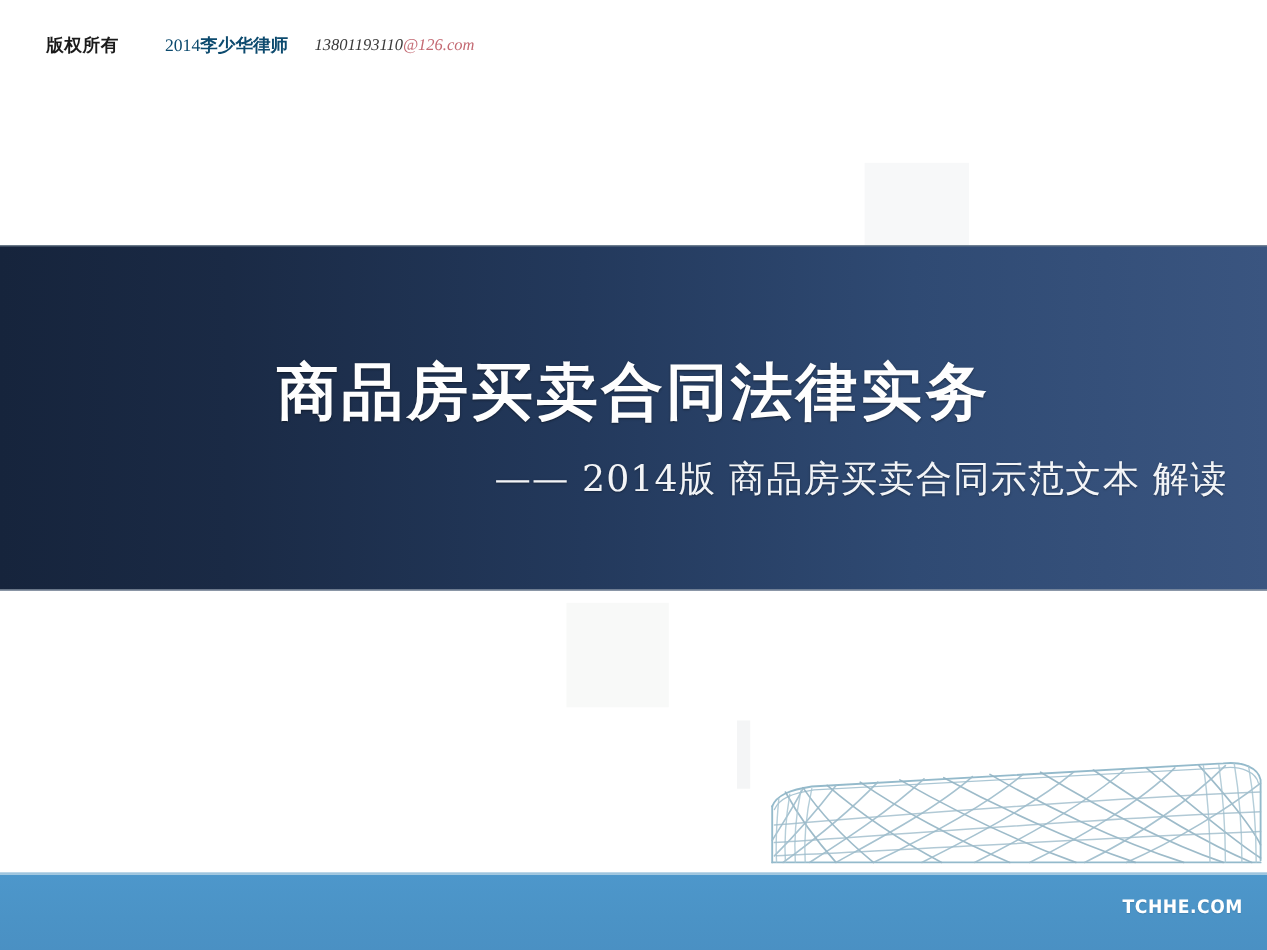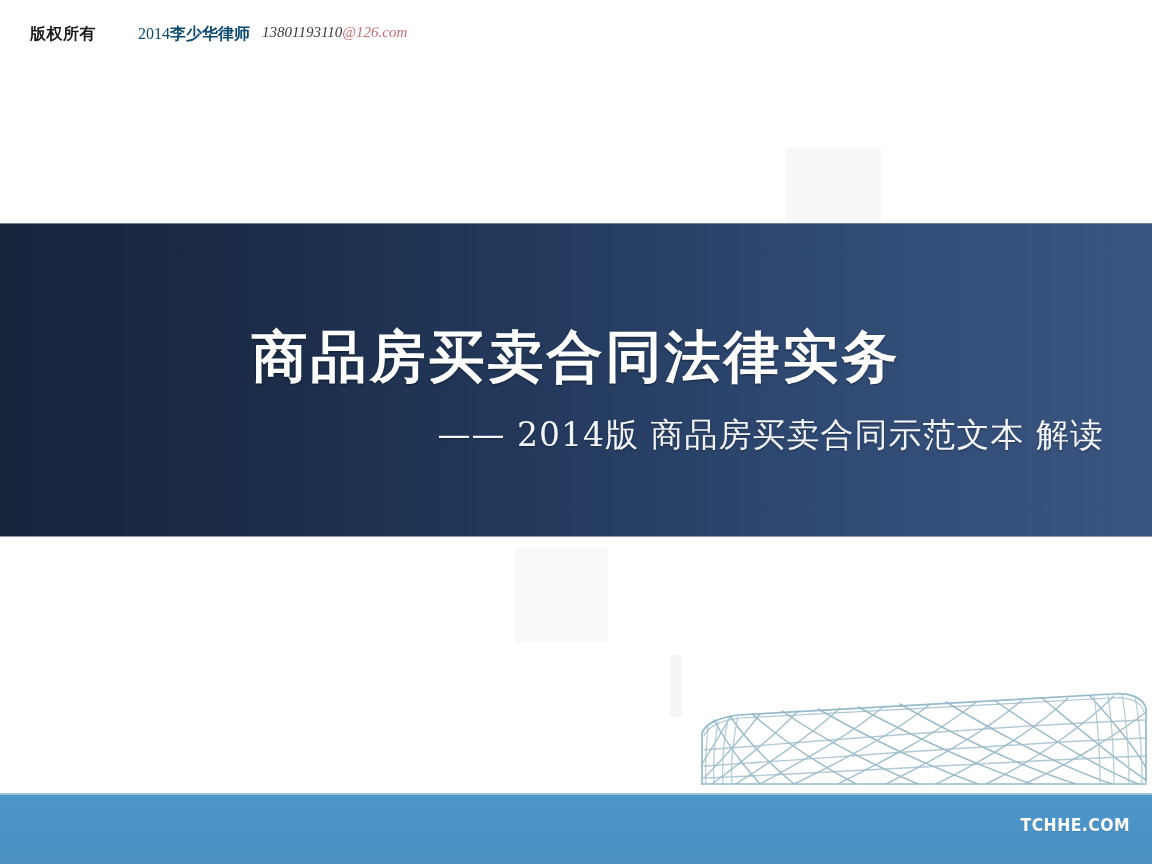--- a/index.html
+++ b/index.html
@@ -37,22 +37,23 @@
     background: #f4f5f6;
   }
 
   
   .header {
     position: absolute;
     left: 0; top: 24px;
     width: 980px;
     height: 34px;
     display: flex;
-    align-items: flex-start;
+    align-items: center;
     white-space: nowrap;
+    padding-left: 12px;
   }
   .hdr-copyright {
     margin-left: 30px;
     font-family: "DejaVu Sans", sans-serif;
     font-size: 16px;
     font-weight: 700;
     color: #1a1a1a;
     letter-spacing: 0.5px;
   }
   .hdr-author {
@@ -64,21 +65,21 @@
   .hdr-author .yr {
     font-family: "Liberation Serif", serif;
     font-weight: 400;
   }
   .hdr-author .nm {
     font-family: "DejaVu Sans", sans-serif;
     font-weight: 700;
     font-size: 16px;
   }
   .hdr-email {
-    margin-left: 12px;
+    margin-left: 24px;
     font-family: "Liberation Serif", serif;
     font-style: italic;
     font-size: 15px;
     color: #3a3a3a;
   }
   .hdr-email .dom {
     color: #c46a73;
   }
 
   
@@ -122,21 +123,21 @@
     letter-spacing: 3px;
     color: #fefefe;
     text-shadow: 0 1px 2px rgba(0,0,0,0.45);
     white-space: nowrap;
   }
 
   .subtitle {
     position: absolute;
     left: 0; top: 415px;
     width: 1152px;
-    padding-right: 48px;
+    padding-right: 36px;
     box-sizing: border-box;
     text-align: right;
     font-family: "DejaVu Serif", "Liberation Serif", serif;
     font-weight: 400;
     font-size: 33px;
     line-height: 1.2;
     letter-spacing: 1px;
     color: #f2f4f7;
     text-shadow: 0 1px 2px rgba(0,0,0,0.35);
     white-space: nowrap;

